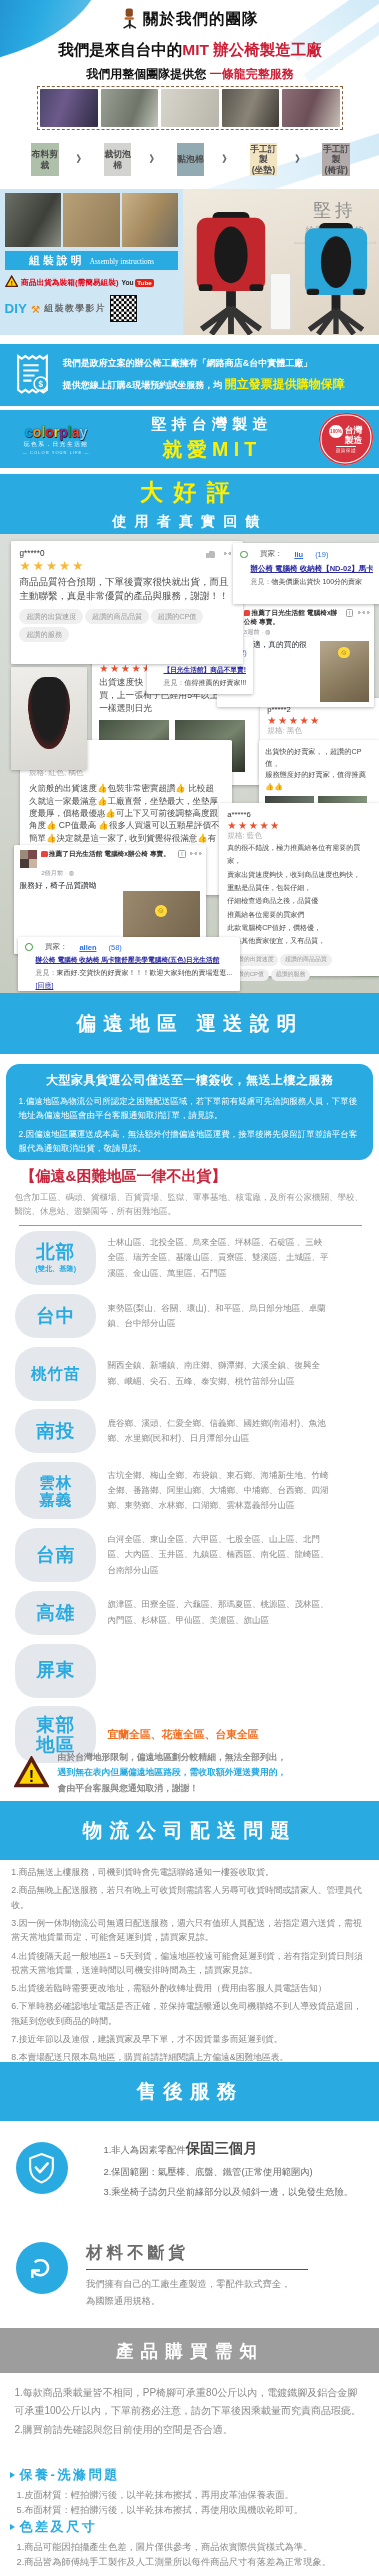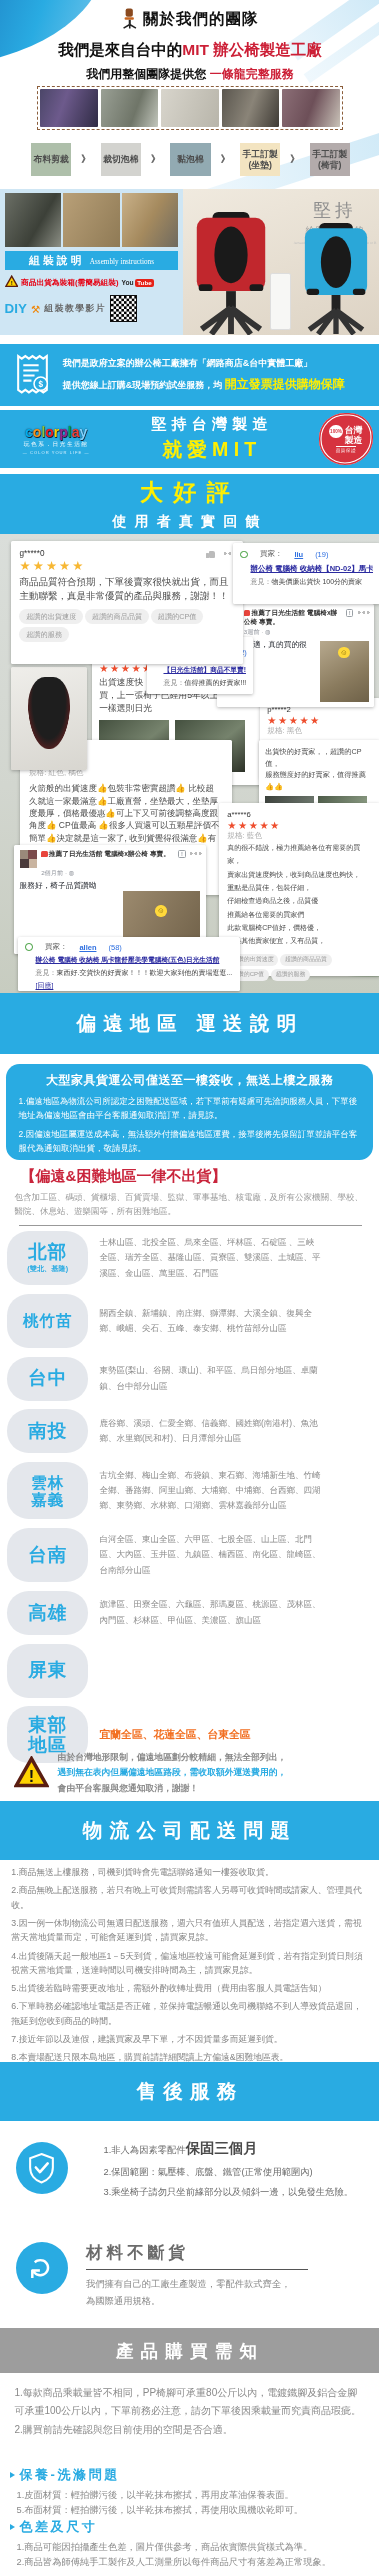--- a/index.html
+++ b/index.html
@@ -23,21 +23,21 @@
 .h-line1{top:40px;font-size:15.5px;color:#111}
 .h-line1 .red,.h-line2 .red{color:#cc1f36}
 .h-line2{top:66px;font-size:12px;color:#111}
 .photo-strip{position:absolute;top:86px;left:37px;width:306px;height:44px;border:1px dashed #8b5e3c;padding:2.1px;display:flex;gap:2.6px}
 .photo-strip .ph{flex:1;border-radius:1px}
 .ph1{background:linear-gradient(110deg,#4b4668,#6d5a8c 40%,#2f2b44)}
 .ph2{background:linear-gradient(110deg,#9aa095,#6f7568 60%,#c2c6bc)}
 .ph3{background:linear-gradient(110deg,#d8d5cc,#b8b5aa)}
 .ph4{background:linear-gradient(110deg,#5a564e,#8a8478 50%,#3f3b35)}
 .ph5{background:linear-gradient(110deg,#8c6f77,#6d4f58 50%,#c9c2b8)}
-.flow{position:absolute;top:143px;left:31px;width:319px;display:flex;align-items:center;gap:10px}
+.flow{position:absolute;top:143px;left:31px;width:319px;display:flex;align-items:center;gap:18px}
 .flow .step{width:54px;height:33px;display:flex;flex-direction:column;align-items:center;justify-content:center;font-size:8.8px;font-weight:bold;color:#4c4c4c;text-align:center;line-height:1.2}
 .flow .arrow{font-size:9.3px;color:#555;font-weight:bold}
 .stc1{background:#aebfaa}.stc2{background:#d3d3cf}.stc3{background:#92aab2}.stc4{background:#f3e4c1}.stc5{background:#b3abab}
 
 #sec-twocol{position:absolute;top:189px;left:0;width:380px;height:146px}
 .asm-left{position:absolute;left:0;top:0;width:183px;height:146px;background:#cfe6f4;padding:4.1px 4.6px}
 .asm-photos{display:flex;gap:2.6px}
 .asm-photos .ap{width:57px;height:54px}
 .ap1{background:linear-gradient(120deg,#6b6f66,#3c4038 60%,#8c8f85)}
 .ap2{background:linear-gradient(120deg,#b9a078,#8f7a55)}
@@ -134,21 +134,21 @@
 
 #sec-shipbanner{top:993px;height:61px}
 #sec-shipinfo{position:absolute;top:1055px;left:0;width:380px;height:177px;background:#fff}
 .shipbox{position:absolute;top:9.3px;left:6.2px;width:367px;height:96px;background:#29abe2;border-radius:13.4px;color:#fff;padding:8.2px 12.4px}
 .shipbox .bt{font-size:12px;font-weight:bold;text-align:center;letter-spacing:0.5px}
 .shipbox .bi{font-size:8.5px;line-height:1.7;margin-top:4.1px}
 .noship-title{position:absolute;top:112px;left:20.6px;font-size:15px;font-weight:bold;color:#c9253c}
 .noship-text{position:absolute;top:135px;left:14.4px;width:355px;font-size:8.5px;color:#9a9a9a;line-height:1.7}
 .hr{position:absolute;top:170px;left:18.5px;width:343px;border-top:0.5px solid #999}
 
-#sec-regions{position:absolute;top:1231px;left:0;width:328px;height:515px;padding:0 7.2px}
+#sec-regions{position:absolute;top:1231px;left:8px;width:328px;height:515px;padding:0 7.2px}
 .region-row{display:flex;align-items:center;margin-bottom:8.8px}
 .region-pill{flex:none;width:81px;min-height:44px;background:#e4e7ec;border-radius:21.6px;display:flex;flex-direction:column;align-items:center;justify-content:center;color:#29abe2;font-weight:bold}
 .region-name{font-size:18.5px;letter-spacing:1px;text-align:center;line-height:1.1}
 .region-name.small{font-size:15.5px}
 .region-sub{font-size:7.2px;margin-top:1.5px}
 .region-areas{padding-left:11.3px;font-size:8.5px;color:#8a8a8a;line-height:1.8}
 .region-areas.orange{color:#f26f21;font-size:10.8px;font-weight:bold}
 .rh107{min-height:54px}.rh120{min-height:57px}
 
 #sec-regionwarn{position:absolute;top:1747px;left:0;width:380px;height:52px;display:flex;align-items:center;gap:8.2px;padding-left:14.4px}
@@ -500,30 +500,30 @@
 
   <div id="sec-regions">
     <div class="region-row">
       <div class="region-pill rh107">
           <span class="region-name">北部</span>
           <span class="region-sub">(雙北、基隆)</span>
         </div>
       <div class="region-areas">士林山區、北投全區、烏來全區、坪林區、石碇區 、三峽全區、瑞芳全區、基隆山區、貢寮區、雙溪區、土城區、平溪區、金山區、萬里區、石門區</div>
     </div>
     <div class="region-row">
+      <div class="region-pill">
+          <span class="region-name">台中</span>
+        </div>
+      <div class="region-areas">東勢區(梨山、谷關、環山)、和平區、烏日部分地區、卓蘭鎮、台中部分山區</div>
+    </div>
+    <div class="region-row">
       <div class="region-pill rh107">
           <span class="region-name small">桃竹苗</span>
         </div>
       <div class="region-areas">關西全鎮、新埔鎮、南庄鄉、獅潭鄉、大溪全鎮、復興全鄉、峨嵋、尖石、五峰、泰安鄉、桃竹苗部分山區</div>
-    </div>
-    <div class="region-row">
-      <div class="region-pill">
-          <span class="region-name">台中</span>
-        </div>
-      <div class="region-areas">東勢區(梨山、谷關、環山)、和平區、烏日部分地區、卓蘭鎮、台中部分山區</div>
     </div>
     <div class="region-row">
       <div class="region-pill">
           <span class="region-name">南投</span>
         </div>
       <div class="region-areas">鹿谷鄉、溪頭、仁愛全鄉、信義鄉、國姓鄉(南港村)、魚池鄉、水里鄉(民和村)、日月潭部分山區</div>
     </div>
     <div class="region-row">
       <div class="region-pill rh120">
           <span class="region-name small" style="width:36px">雲林嘉義</span>

